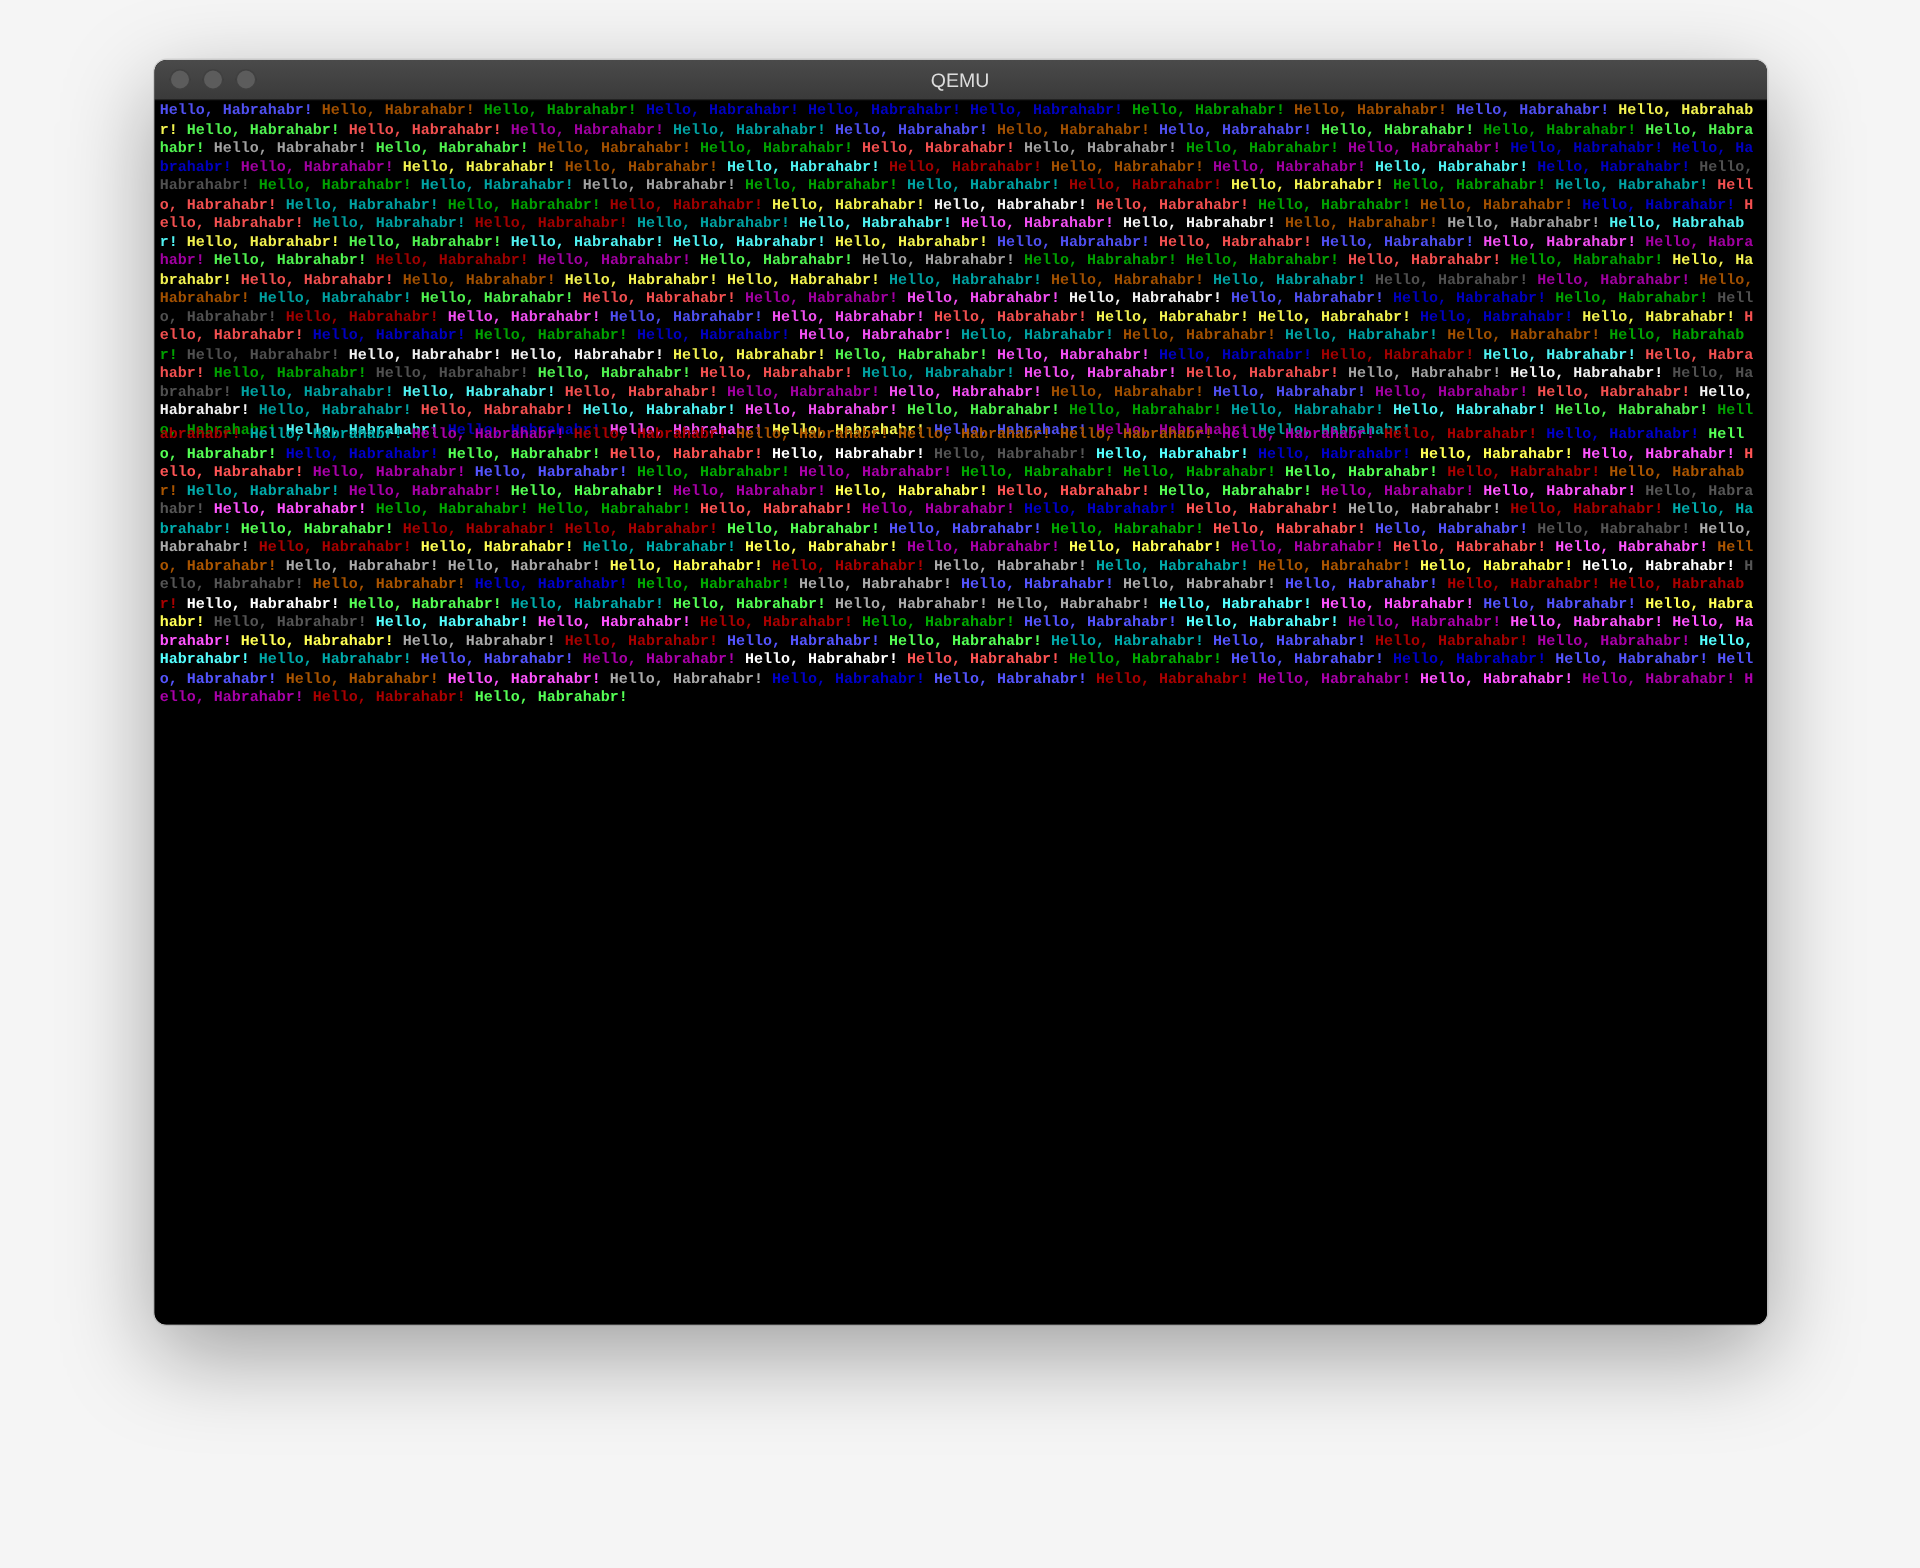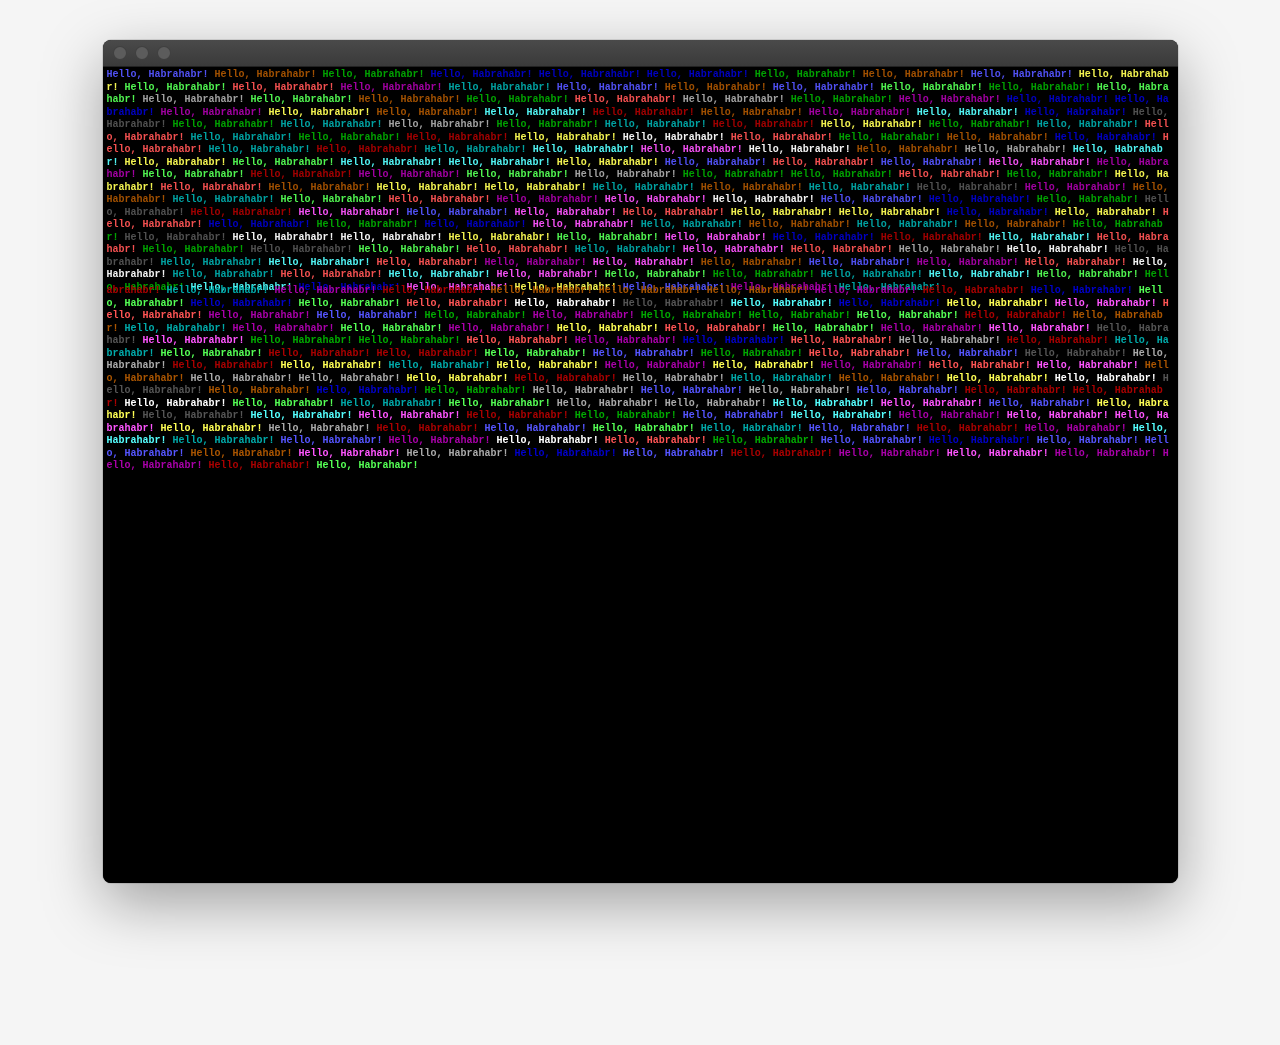--- a/index.html
+++ b/index.html
@@ -91,18 +91,19 @@
 </head>
 <body>
 
 <div class="window">
   <div class="titlebar">
     <div class="traffic-lights">
       <div class="traffic-light"></div>
       <div class="traffic-light"></div>
       <div class="traffic-light"></div>
     </div>
+    <div class="title">QEMU</div>
   </div>
   <div class="terminal">
     <div class="layer back" id="layer-back" style="top: 2px;"><span class="seg c-lblue">Hello, Habrahabr! </span><span class="seg c-brown">Hello, Habrahabr! </span><span class="seg c-green">Hello, Habrahabr! </span><span class="seg c-blue">Hello, Habrahabr! </span><span class="seg c-blue">Hello, Habrahabr! </span><span class="seg c-blue">Hello, Habrahabr! </span><span class="seg c-green">Hello, Habrahabr! </span><span class="seg c-brown">Hello, Habrahabr! </span><span class="seg c-lblue">Hello, Habrahabr! </span><span class="seg c-yellow">Hello, Habrahabr! </span><span class="seg c-lgreen">Hello, Habrahabr! </span><span class="seg c-lred">Hello, Habrahabr! </span><span class="seg c-magenta">Hello, Habrahabr! </span><span class="seg c-cyan">Hello, Habrahabr! </span><span class="seg c-lblue">Hello, Habrahabr! </span><span class="seg c-brown">Hello, Habrahabr! </span><span class="seg c-lblue">Hello, Habrahabr! </span><span class="seg c-lgreen">Hello, Habrahabr! </span><span class="seg c-green">Hello, Habrahabr! </span><span class="seg c-lgreen">Hello, Habrahabr! </span><span class="seg c-lgray">Hello, Habrahabr! </span><span class="seg c-lgreen">Hello, Habrahabr! </span><span class="seg c-brown">Hello, Habrahabr! </span><span class="seg c-green">Hello, Habrahabr! </span><span class="seg c-lred">Hello, Habrahabr! </span><span class="seg c-lgray">Hello, Habrahabr! </span><span class="seg c-green">Hello, Habrahabr! </span><span class="seg c-magenta">Hello, Habrahabr! </span><span class="seg c-blue">Hello, Habrahabr! </span><span class="seg c-blue">Hello, Habrahabr! </span><span class="seg c-magenta">Hello, Habrahabr! </span><span class="seg c-yellow">Hello, Habrahabr! </span><span class="seg c-brown">Hello, Habrahabr! </span><span class="seg c-lcyan">Hello, Habrahabr! </span><span class="seg c-red">Hello, Habrahabr! </span><span class="seg c-brown">Hello, Habrahabr! </span><span class="seg c-magenta">Hello, Habrahabr! </span><span class="seg c-lcyan">Hello, Habrahabr! </span><span class="seg c-blue">Hello, Habrahabr! </span><span class="seg c-dgray">Hello, Habrahabr! </span><span class="seg c-green">Hello, Habrahabr! </span><span class="seg c-cyan">Hello, Habrahabr! </span><span class="seg c-lgray">Hello, Habrahabr! </span><span class="seg c-green">Hello, Habrahabr! </span><span class="seg c-cyan">Hello, Habrahabr! </span><span class="seg c-red">Hello, Habrahabr! </span><span class="seg c-yellow">Hello, Habrahabr! </span><span class="seg c-green">Hello, Habrahabr! </span><span class="seg c-cyan">Hello, Habrahabr! </span><span class="seg c-lred">Hello, Habrahabr! </span><span class="seg c-cyan">Hello, Habrahabr! </span><span class="seg c-green">Hello, Habrahabr! </span><span class="seg c-red">Hello, Habrahabr! </span><span class="seg c-yellow">Hello, Habrahabr! </span><span class="seg c-white">Hello, Habrahabr! </span><span class="seg c-lred">Hello, Habrahabr! </span><span class="seg c-green">Hello, Habrahabr! </span><span class="seg c-brown">Hello, Habrahabr! </span><span class="seg c-blue">Hello, Habrahabr! </span><span class="seg c-lred">Hello, Habrahabr! </span><span class="seg c-cyan">Hello, Habrahabr! </span><span class="seg c-red">Hello, Habrahabr! </span><span class="seg c-cyan">Hello, Habrahabr! </span><span class="seg c-lcyan">Hello, Habrahabr! </span><span class="seg c-lmag">Hello, Habrahabr! </span><span class="seg c-white">Hello, Habrahabr! </span><span class="seg c-brown">Hello, Habrahabr! </span><span class="seg c-lgray">Hello, Habrahabr! </span><span class="seg c-lcyan">Hello, Habrahabr! </span><span class="seg c-yellow">Hello, Habrahabr! </span><span class="seg c-lgreen">Hello, Habrahabr! </span><span class="seg c-lcyan">Hello, Habrahabr! </span><span class="seg c-lcyan">Hello, Habrahabr! </span><span class="seg c-yellow">Hello, Habrahabr! </span><span class="seg c-lblue">Hello, Habrahabr! </span><span class="seg c-lred">Hello, Habrahabr! </span><span class="seg c-lblue">Hello, Habrahabr! </span><span class="seg c-lmag">Hello, Habrahabr! </span><span class="seg c-magenta">Hello, Habrahabr! </span><span class="seg c-lgreen">Hello, Habrahabr! </span><span class="seg c-red">Hello, Habrahabr! </span><span class="seg c-magenta">Hello, Habrahabr! </span><span class="seg c-lgreen">Hello, Habrahabr! </span><span class="seg c-lgray">Hello, Habrahabr! </span><span class="seg c-green">Hello, Habrahabr! </span><span class="seg c-green">Hello, Habrahabr! </span><span class="seg c-lred">Hello, Habrahabr! </span><span class="seg c-green">Hello, Habrahabr! </span><span class="seg c-yellow">Hello, Habrahabr! </span><span class="seg c-lred">Hello, Habrahabr! </span><span class="seg c-brown">Hello, Habrahabr! </span><span class="seg c-yellow">Hello, Habrahabr! </span><span class="seg c-yellow">Hello, Habrahabr! </span><span class="seg c-cyan">Hello, Habrahabr! </span><span class="seg c-brown">Hello, Habrahabr! </span><span class="seg c-cyan">Hello, Habrahabr! </span><span class="seg c-dgray">Hello, Habrahabr! </span><span class="seg c-magenta">Hello, Habrahabr! </span><span class="seg c-brown">Hello, Habrahabr! </span><span class="seg c-cyan">Hello, Habrahabr! </span><span class="seg c-lgreen">Hello, Habrahabr! </span><span class="seg c-lred">Hello, Habrahabr! </span><span class="seg c-magenta">Hello, Habrahabr! </span><span class="seg c-lmag">Hello, Habrahabr! </span><span class="seg c-white">Hello, Habrahabr! </span><span class="seg c-lblue">Hello, Habrahabr! </span><span class="seg c-blue">Hello, Habrahabr! </span><span class="seg c-green">Hello, Habrahabr! </span><span class="seg c-dgray">Hello, Habrahabr! </span><span class="seg c-red">Hello, Habrahabr! </span><span class="seg c-lmag">Hello, Habrahabr! </span><span class="seg c-lblue">Hello, Habrahabr! </span><span class="seg c-lmag">Hello, Habrahabr! </span><span class="seg c-lred">Hello, Habrahabr! </span><span class="seg c-yellow">Hello, Habrahabr! </span><span class="seg c-yellow">Hello, Habrahabr! </span><span class="seg c-blue">Hello, Habrahabr! </span><span class="seg c-yellow">Hello, Habrahabr! </span><span class="seg c-lred">Hello, Habrahabr! </span><span class="seg c-blue">Hello, Habrahabr! </span><span class="seg c-green">Hello, Habrahabr! </span><span class="seg c-blue">Hello, Habrahabr! </span><span class="seg c-lmag">Hello, Habrahabr! </span><span class="seg c-cyan">Hello, Habrahabr! </span><span class="seg c-brown">Hello, Habrahabr! </span><span class="seg c-cyan">Hello, Habrahabr! </span><span class="seg c-brown">Hello, Habrahabr! </span><span class="seg c-green">Hello, Habrahabr! </span><span class="seg c-dgray">Hello, Habrahabr! </span><span class="seg c-white">Hello, Habrahabr! </span><span class="seg c-white">Hello, Habrahabr! </span><span class="seg c-yellow">Hello, Habrahabr! </span><span class="seg c-lgreen">Hello, Habrahabr! </span><span class="seg c-lmag">Hello, Habrahabr! </span><span class="seg c-blue">Hello, Habrahabr! </span><span class="seg c-red">Hello, Habrahabr! </span><span class="seg c-lcyan">Hello, Habrahabr! </span><span class="seg c-lred">Hello, Habrahabr! </span><span class="seg c-green">Hello, Habrahabr! </span><span class="seg c-dgray">Hello, Habrahabr! </span><span class="seg c-lgreen">Hello, Habrahabr! </span><span class="seg c-lred">Hello, Habrahabr! </span><span class="seg c-cyan">Hello, Habrahabr! </span><span class="seg c-lmag">Hello, Habrahabr! </span><span class="seg c-lred">Hello, Habrahabr! </span><span class="seg c-lgray">Hello, Habrahabr! </span><span class="seg c-white">Hello, Habrahabr! </span><span class="seg c-dgray">Hello, Habrahabr! </span><span class="seg c-cyan">Hello, Habrahabr! </span><span class="seg c-lcyan">Hello, Habrahabr! </span><span class="seg c-lred">Hello, Habrahabr! </span><span class="seg c-magenta">Hello, Habrahabr! </span><span class="seg c-lmag">Hello, Habrahabr! </span><span class="seg c-brown">Hello, Habrahabr! </span><span class="seg c-lblue">Hello, Habrahabr! </span><span class="seg c-magenta">Hello, Habrahabr! </span><span class="seg c-lred">Hello, Habrahabr! </span><span class="seg c-white">Hello, Habrahabr! </span><span class="seg c-cyan">Hello, Habrahabr! </span><span class="seg c-lred">Hello, Habrahabr! </span><span class="seg c-lcyan">Hello, Habrahabr! </span><span class="seg c-lmag">Hello, Habrahabr! </span><span class="seg c-lgreen">Hello, Habrahabr! </span><span class="seg c-green">Hello, Habrahabr! </span><span class="seg c-cyan">Hello, Habrahabr! </span><span class="seg c-lcyan">Hello, Habrahabr! </span><span class="seg c-lgreen">Hello, Habrahabr! </span><span class="seg c-green">Hello, Habrahabr! </span><span class="seg c-lcyan">Hello, Habrahabr! </span><span class="seg c-blue">Hello, Habrahabr! </span><span class="seg c-lmag">Hello, Habrahabr! </span><span class="seg c-yellow">Hello, Habrahabr! </span><span class="seg c-lblue">Hello, Habrahabr! </span><span class="seg c-magenta">Hello, Habrahabr! </span><span class="seg c-cyan">Hello, Habrahabr! </span></div>
     <div class="layer front" id="layer-front" style="top: 192px;"><span class="seg c-red">abrahabr! </span><span class="seg c-cyan">Hello, Habrahabr! </span><span class="seg c-magenta">Hello, Habrahabr! </span><span class="seg c-red">Hello, Habrahabr! </span><span class="seg c-brown">Hello, Habrahabr! </span><span class="seg c-brown">Hello, Habrahabr! </span><span class="seg c-brown">Hello, Habrahabr! </span><span class="seg c-magenta">Hello, Habrahabr! </span><span class="seg c-red">Hello, Habrahabr! </span><span class="seg c-blue">Hello, Habrahabr! </span><span class="seg c-lgreen">Hello, Habrahabr! </span><span class="seg c-blue">Hello, Habrahabr! </span><span class="seg c-lgreen">Hello, Habrahabr! </span><span class="seg c-lred">Hello, Habrahabr! </span><span class="seg c-white">Hello, Habrahabr! </span><span class="seg c-dgray">Hello, Habrahabr! </span><span class="seg c-lcyan">Hello, Habrahabr! </span><span class="seg c-blue">Hello, Habrahabr! </span><span class="seg c-yellow">Hello, Habrahabr! </span><span class="seg c-lmag">Hello, Habrahabr! </span><span class="seg c-lred">Hello, Habrahabr! </span><span class="seg c-magenta">Hello, Habrahabr! </span><span class="seg c-lblue">Hello, Habrahabr! </span><span class="seg c-green">Hello, Habrahabr! </span><span class="seg c-magenta">Hello, Habrahabr! </span><span class="seg c-green">Hello, Habrahabr! </span><span class="seg c-green">Hello, Habrahabr! </span><span class="seg c-lgreen">Hello, Habrahabr! </span><span class="seg c-red">Hello, Habrahabr! </span><span class="seg c-brown">Hello, Habrahabr! </span><span class="seg c-cyan">Hello, Habrahabr! </span><span class="seg c-magenta">Hello, Habrahabr! </span><span class="seg c-lgreen">Hello, Habrahabr! </span><span class="seg c-magenta">Hello, Habrahabr! </span><span class="seg c-yellow">Hello, Habrahabr! </span><span class="seg c-lred">Hello, Habrahabr! </span><span class="seg c-lgreen">Hello, Habrahabr! </span><span class="seg c-magenta">Hello, Habrahabr! </span><span class="seg c-lmag">Hello, Habrahabr! </span><span class="seg c-dgray">Hello, Habrahabr! </span><span class="seg c-lmag">Hello, Habrahabr! </span><span class="seg c-green">Hello, Habrahabr! </span><span class="seg c-green">Hello, Habrahabr! </span><span class="seg c-lred">Hello, Habrahabr! </span><span class="seg c-magenta">Hello, Habrahabr! </span><span class="seg c-blue">Hello, Habrahabr! </span><span class="seg c-lred">Hello, Habrahabr! </span><span class="seg c-lgray">Hello, Habrahabr! </span><span class="seg c-red">Hello, Habrahabr! </span><span class="seg c-cyan">Hello, Habrahabr! </span><span class="seg c-lgreen">Hello, Habrahabr! </span><span class="seg c-red">Hello, Habrahabr! </span><span class="seg c-red">Hello, Habrahabr! </span><span class="seg c-lgreen">Hello, Habrahabr! </span><span class="seg c-lblue">Hello, Habrahabr! </span><span class="seg c-green">Hello, Habrahabr! </span><span class="seg c-lred">Hello, Habrahabr! </span><span class="seg c-lblue">Hello, Habrahabr! </span><span class="seg c-dgray">Hello, Habrahabr! </span><span class="seg c-lgray">Hello, Habrahabr! </span><span class="seg c-red">Hello, Habrahabr! </span><span class="seg c-yellow">Hello, Habrahabr! </span><span class="seg c-cyan">Hello, Habrahabr! </span><span class="seg c-yellow">Hello, Habrahabr! </span><span class="seg c-magenta">Hello, Habrahabr! </span><span class="seg c-yellow">Hello, Habrahabr! </span><span class="seg c-magenta">Hello, Habrahabr! </span><span class="seg c-lred">Hello, Habrahabr! </span><span class="seg c-lmag">Hello, Habrahabr! </span><span class="seg c-brown">Hello, Habrahabr! </span><span class="seg c-lgray">Hello, Habrahabr! </span><span class="seg c-lgray">Hello, Habrahabr! </span><span class="seg c-yellow">Hello, Habrahabr! </span><span class="seg c-red">Hello, Habrahabr! </span><span class="seg c-lgray">Hello, Habrahabr! </span><span class="seg c-cyan">Hello, Habrahabr! </span><span class="seg c-brown">Hello, Habrahabr! </span><span class="seg c-yellow">Hello, Habrahabr! </span><span class="seg c-white">Hello, Habrahabr! </span><span class="seg c-dgray">Hello, Habrahabr! </span><span class="seg c-brown">Hello, Habrahabr! </span><span class="seg c-blue">Hello, Habrahabr! </span><span class="seg c-green">Hello, Habrahabr! </span><span class="seg c-lgray">Hello, Habrahabr! </span><span class="seg c-lblue">Hello, Habrahabr! </span><span class="seg c-lgray">Hello, Habrahabr! </span><span class="seg c-lblue">Hello, Habrahabr! </span><span class="seg c-red">Hello, Habrahabr! </span><span class="seg c-red">Hello, Habrahabr! </span><span class="seg c-white">Hello, Habrahabr! </span><span class="seg c-lgreen">Hello, Habrahabr! </span><span class="seg c-cyan">Hello, Habrahabr! </span><span class="seg c-lgreen">Hello, Habrahabr! </span><span class="seg c-lgray">Hello, Habrahabr! </span><span class="seg c-lgray">Hello, Habrahabr! </span><span class="seg c-lcyan">Hello, Habrahabr! </span><span class="seg c-lmag">Hello, Habrahabr! </span><span class="seg c-lblue">Hello, Habrahabr! </span><span class="seg c-yellow">Hello, Habrahabr! </span><span class="seg c-dgray">Hello, Habrahabr! </span><span class="seg c-lcyan">Hello, Habrahabr! </span><span class="seg c-lmag">Hello, Habrahabr! </span><span class="seg c-red">Hello, Habrahabr! </span><span class="seg c-green">Hello, Habrahabr! </span><span class="seg c-lblue">Hello, Habrahabr! </span><span class="seg c-lcyan">Hello, Habrahabr! </span><span class="seg c-magenta">Hello, Habrahabr! </span><span class="seg c-lmag">Hello, Habrahabr! </span><span class="seg c-lmag">Hello, Habrahabr! </span><span class="seg c-yellow">Hello, Habrahabr! </span><span class="seg c-lgray">Hello, Habrahabr! </span><span class="seg c-red">Hello, Habrahabr! </span><span class="seg c-lblue">Hello, Habrahabr! </span><span class="seg c-lgreen">Hello, Habrahabr! </span><span class="seg c-cyan">Hello, Habrahabr! </span><span class="seg c-lblue">Hello, Habrahabr! </span><span class="seg c-red">Hello, Habrahabr! </span><span class="seg c-magenta">Hello, Habrahabr! </span><span class="seg c-lcyan">Hello, Habrahabr! </span><span class="seg c-cyan">Hello, Habrahabr! </span><span class="seg c-lblue">Hello, Habrahabr! </span><span class="seg c-magenta">Hello, Habrahabr! </span><span class="seg c-white">Hello, Habrahabr! </span><span class="seg c-lred">Hello, Habrahabr! </span><span class="seg c-green">Hello, Habrahabr! </span><span class="seg c-lblue">Hello, Habrahabr! </span><span class="seg c-blue">Hello, Habrahabr! </span><span class="seg c-lblue">Hello, Habrahabr! </span><span class="seg c-lblue">Hello, Habrahabr! </span><span class="seg c-brown">Hello, Habrahabr! </span><span class="seg c-lmag">Hello, Habrahabr! </span><span class="seg c-lgray">Hello, Habrahabr! </span><span class="seg c-blue">Hello, Habrahabr! </span><span class="seg c-lblue">Hello, Habrahabr! </span><span class="seg c-red">Hello, Habrahabr! </span><span class="seg c-magenta">Hello, Habrahabr! </span><span class="seg c-lmag">Hello, Habrahabr! </span><span class="seg c-magenta">Hello, Habrahabr! </span><span class="seg c-magenta">Hello, Habrahabr! </span><span class="seg c-red">Hello, Habrahabr! </span><span class="seg c-lgreen">Hello, Habrahabr! </span></div>
   </div>
 </div>
 
 </body></html>

